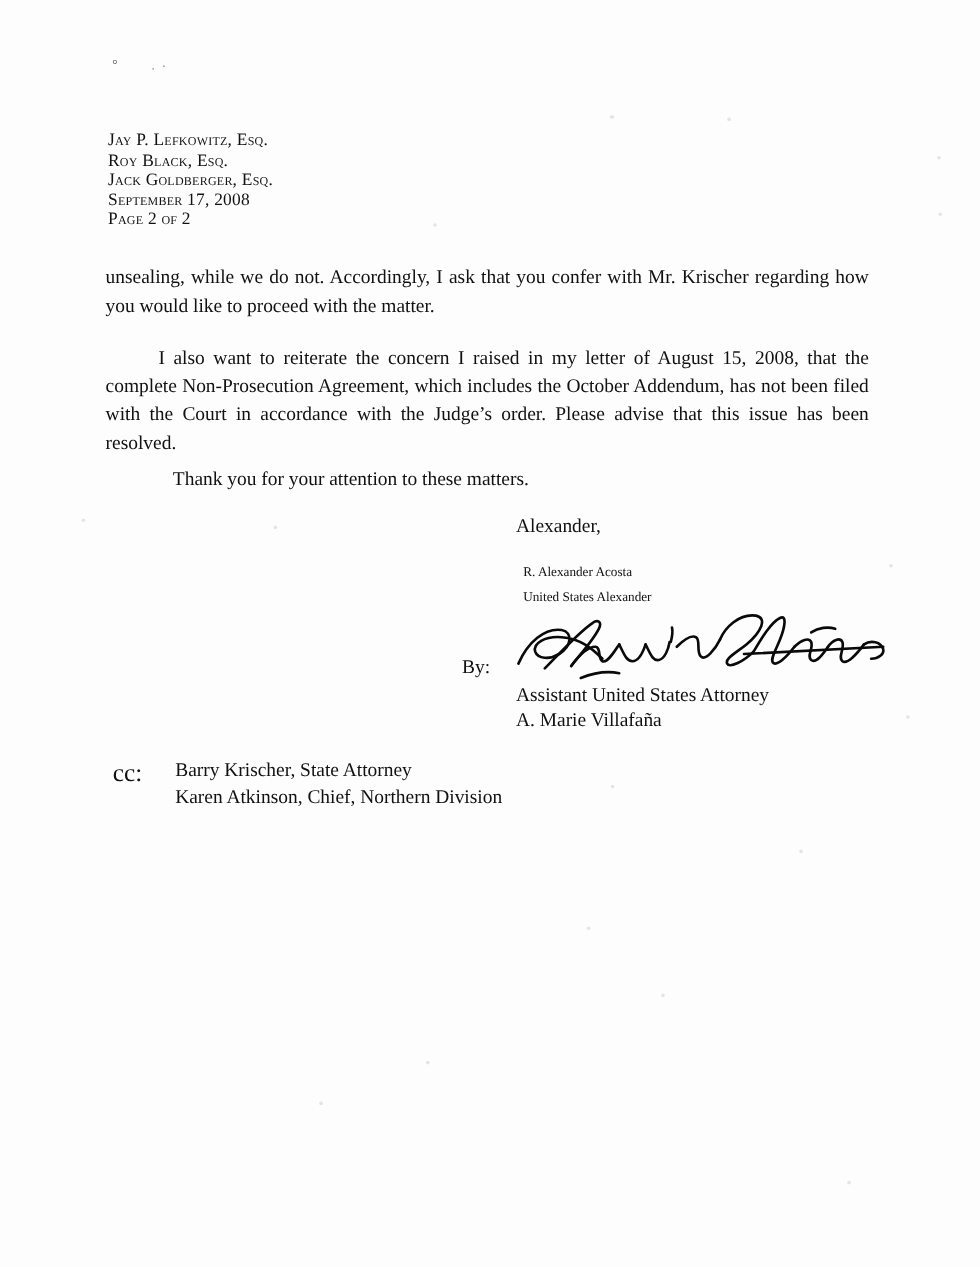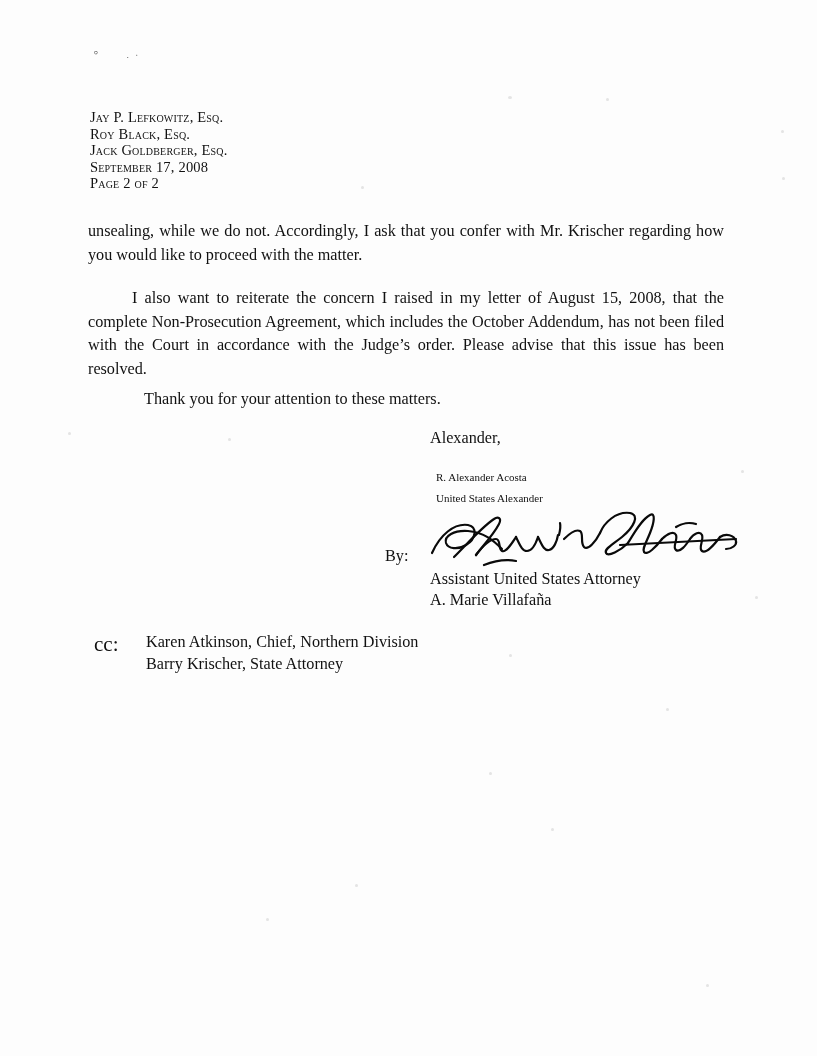--- a/index.html
+++ b/index.html
@@ -210,17 +210,17 @@
     </svg>
   </div>
 
   <div class="signer-block2">
     <div>Assistant United States Attorney</div>
     <div>A. Marie Villafaña</div>
   </div>
 
   <div class="cc-label">cc:</div>
   <div class="cc-list">
+    <div>Barry Krischer, State Attorney</div>
     <div>Karen Atkinson, Chief, Northern Division</div>
-    <div>Barry Krischer, State Attorney</div>
   </div>
 
 </div>
 
 </body></html>

